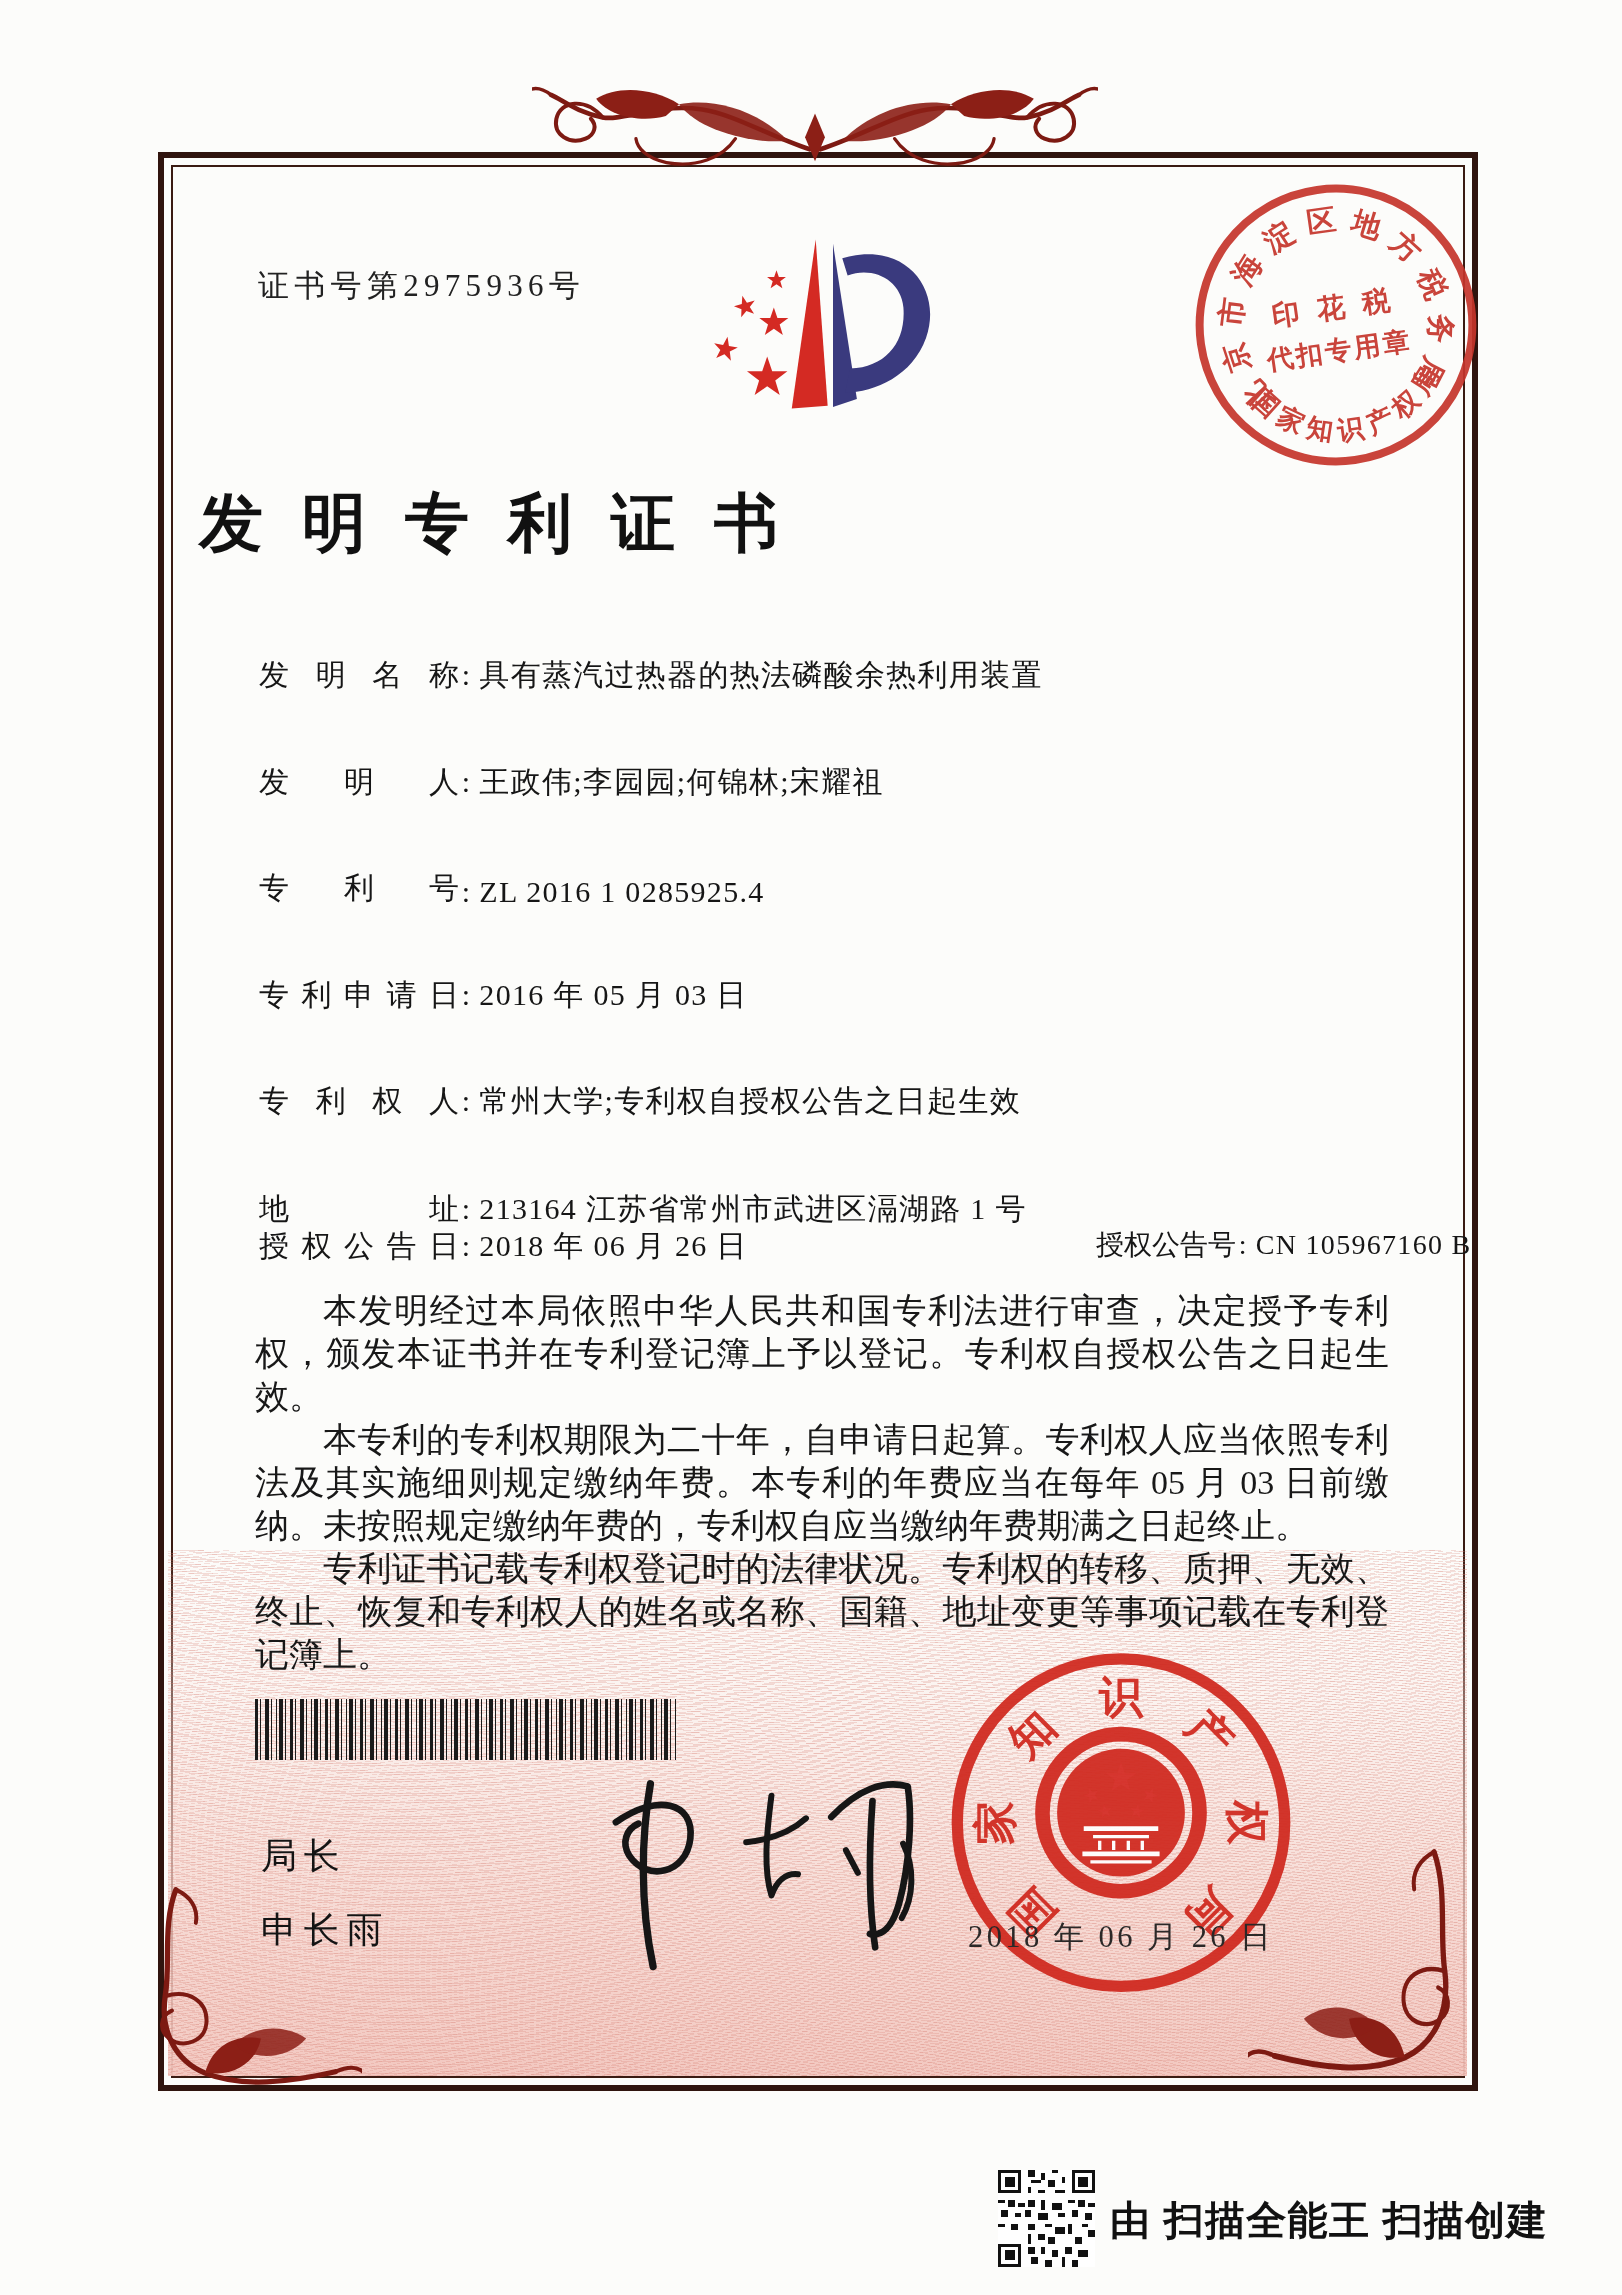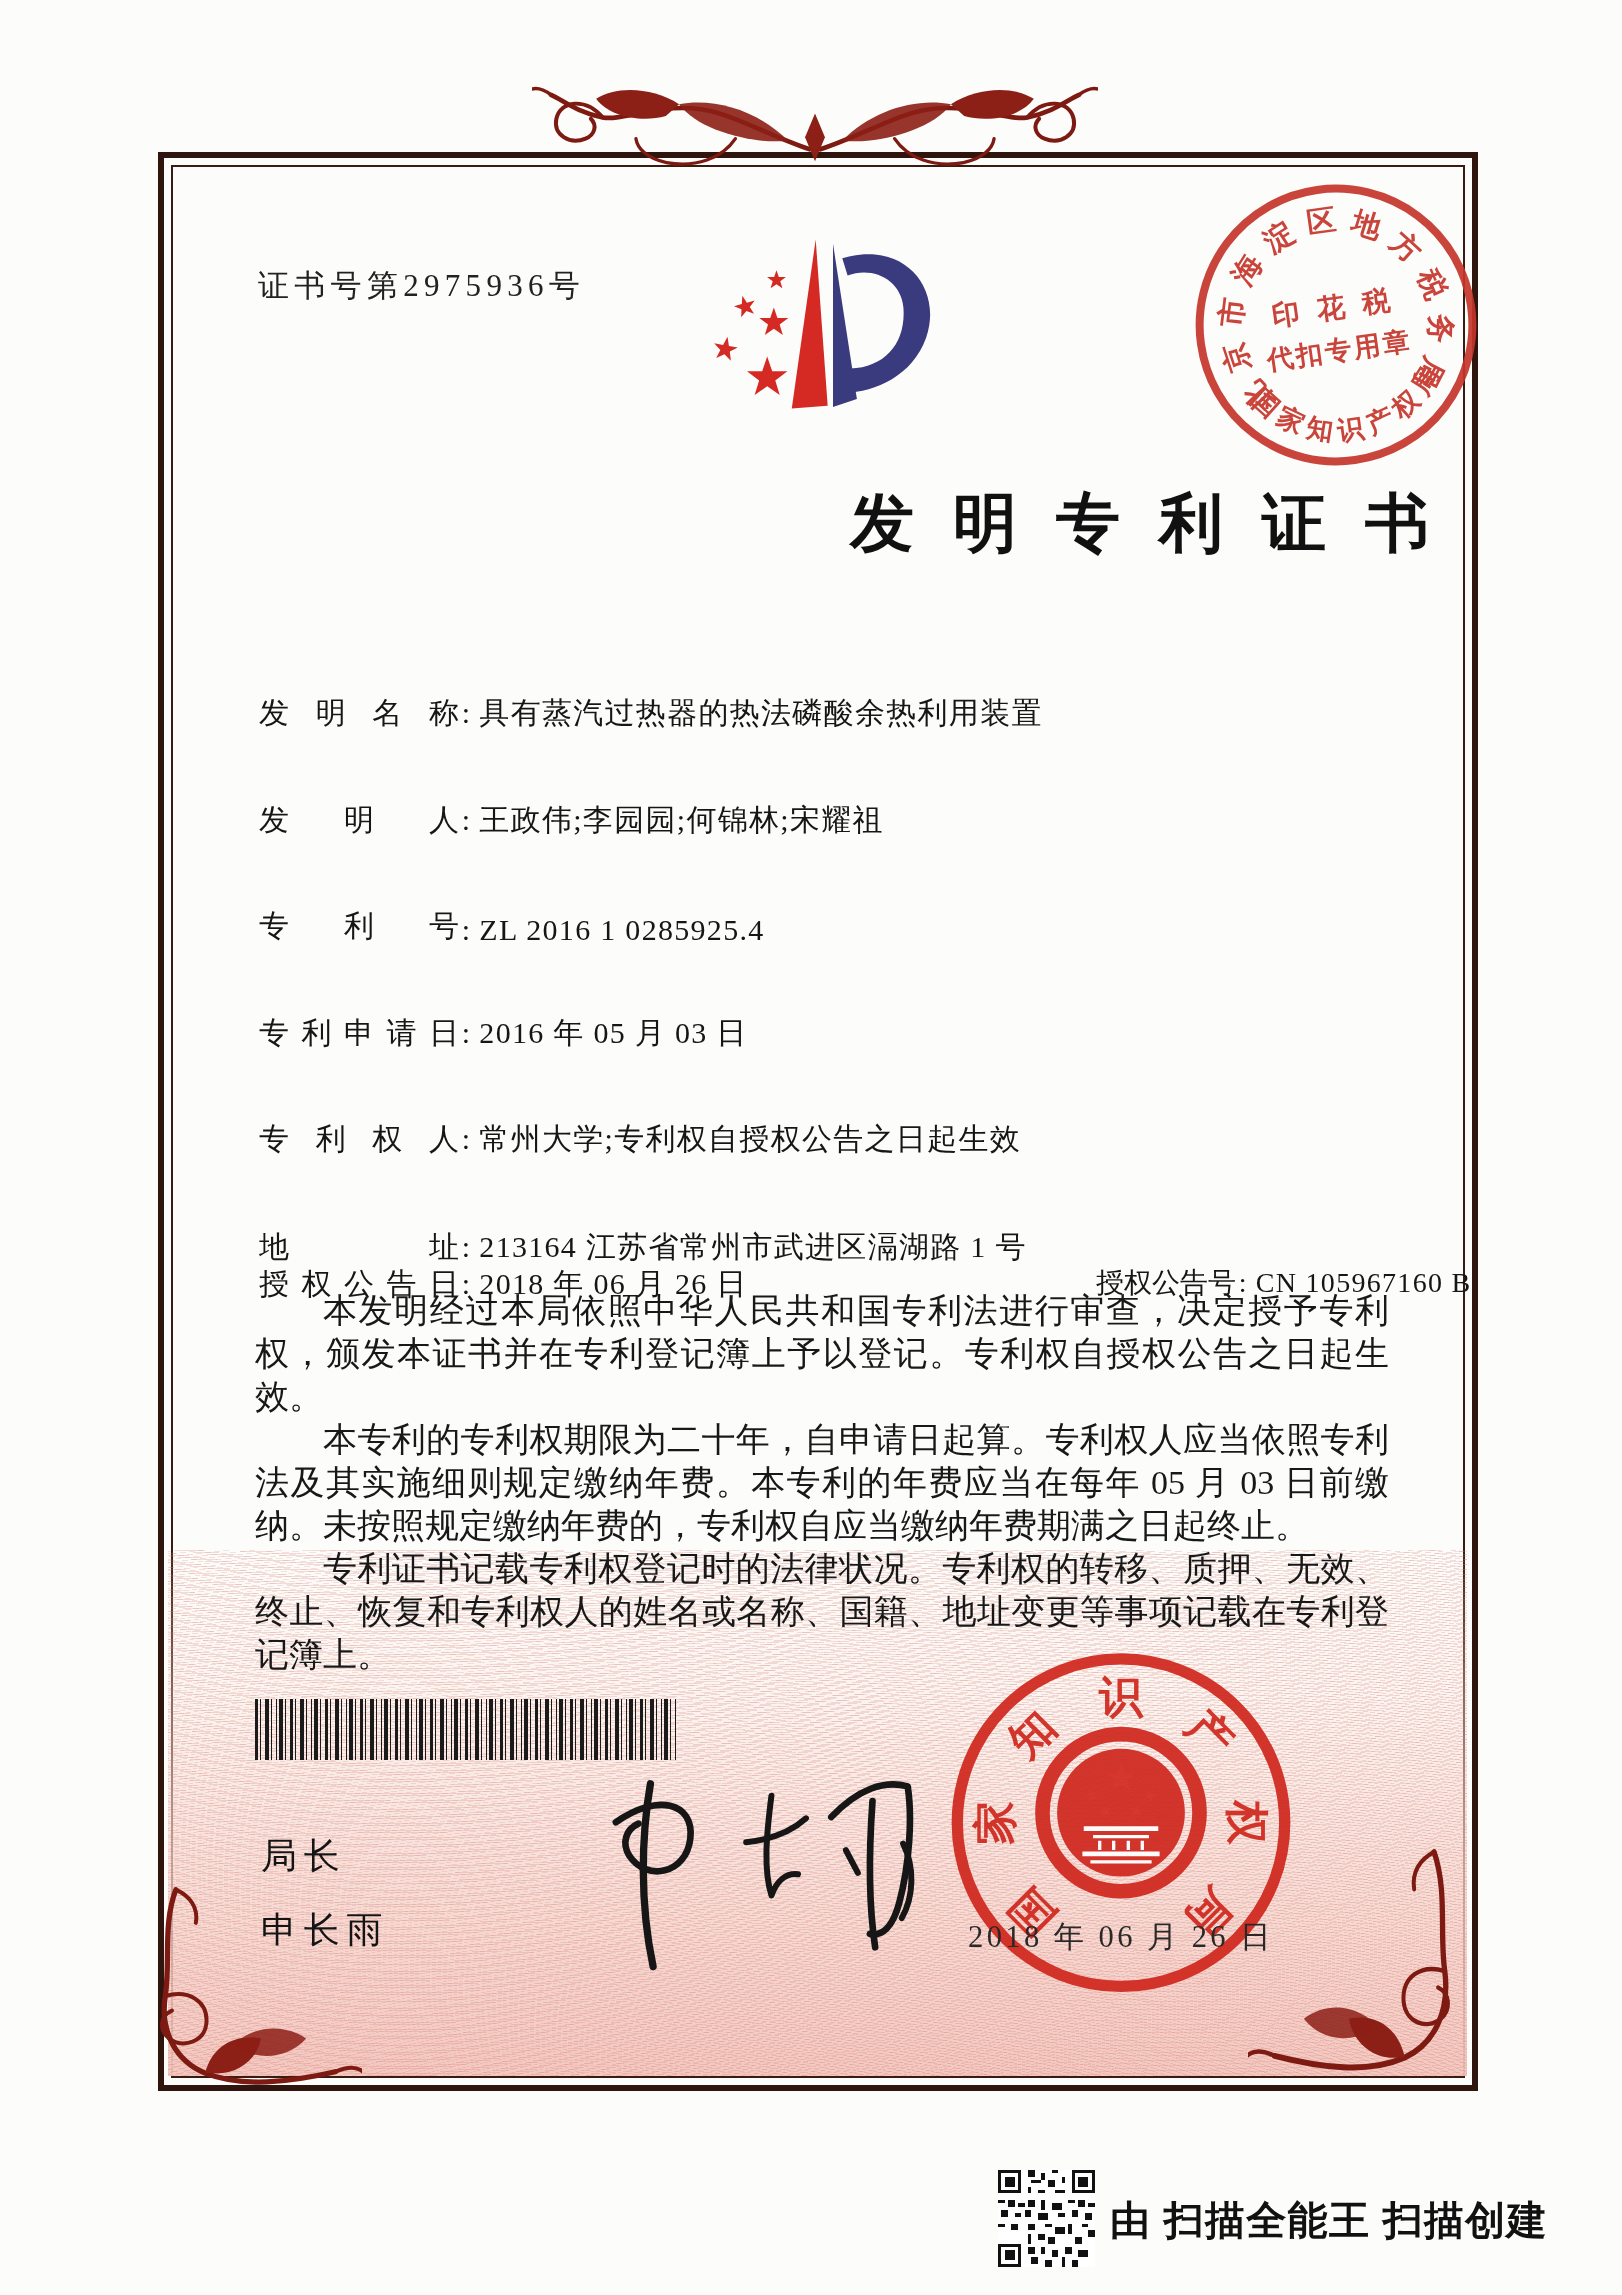--- a/index.html
+++ b/index.html
@@ -9,23 +9,23 @@
   
   .cert-border{left:158px;top:152px;width:1308px;height:1927px;border:6px solid #30140e;}
   .cert-border-inner{position:absolute;left:7.3px;top:7.3px;right:7.3px;bottom:7.3px;border:2px solid #3a1b12;}
   
   .pink-band{left:168px;top:1550px;width:1299px;height:526px;z-index:1;
     background:
       repeating-radial-gradient(140% 100% at 18% 140%, rgba(214,126,114,.26) 0 2px, rgba(255,255,255,0) 2px 8px),
       repeating-radial-gradient(150% 110% at 78% 150%, rgba(214,126,114,.22) 0 2px, rgba(255,255,255,0) 2px 8.6px),
       linear-gradient(to top, rgba(242,197,189,.95) 0%, rgba(246,214,207,.72) 42%, rgba(250,229,224,.38) 72%, rgba(255,255,255,0) 100%);}
   .cert-no{left:258px;top:265px;font-size:31px;letter-spacing:5.3px;color:#222;}
-  .title{left:160px;top:480px;width:1308px;text-align:right;font-size:64px;font-weight:700;
+  .title{left:160px;top:480px;width:1308px;text-align:left;font-size:64px;font-weight:700;
          letter-spacing:39px;text-indent:39px;color:#111;z-index:2;}
-  .field{position:absolute;left:259px;font-size:30px;color:#161616;white-space:nowrap;z-index:2;margin-top:38px;}
+  .field{position:absolute;left:259px;font-size:30px;color:#161616;white-space:nowrap;z-index:2;}
   .flabel{display:inline-block;width:200px;text-align:justify;text-align-last:justify;vertical-align:bottom;}
   .colon{display:inline-block;margin:0 9.3px 0 2.7px;}
   .fvalue{letter-spacing:1.3px;}
   .grant-right{position:absolute;left:837px;top:0;font-size:28px;white-space:nowrap;}
   .body-text{left:255px;top:1289px;width:1134px;font-size:34px;line-height:43px;
              text-align:justify;color:#181818;z-index:2;}
   .body-text p{margin:0;text-indent:2em;}
   .barcode{left:255px;top:1699px;width:421px;height:61px;z-index:2;
     background:repeating-linear-gradient(90deg,
       #1b1b1b 0 2.7px, rgba(0,0,0,0) 2.7px 4.7px,

